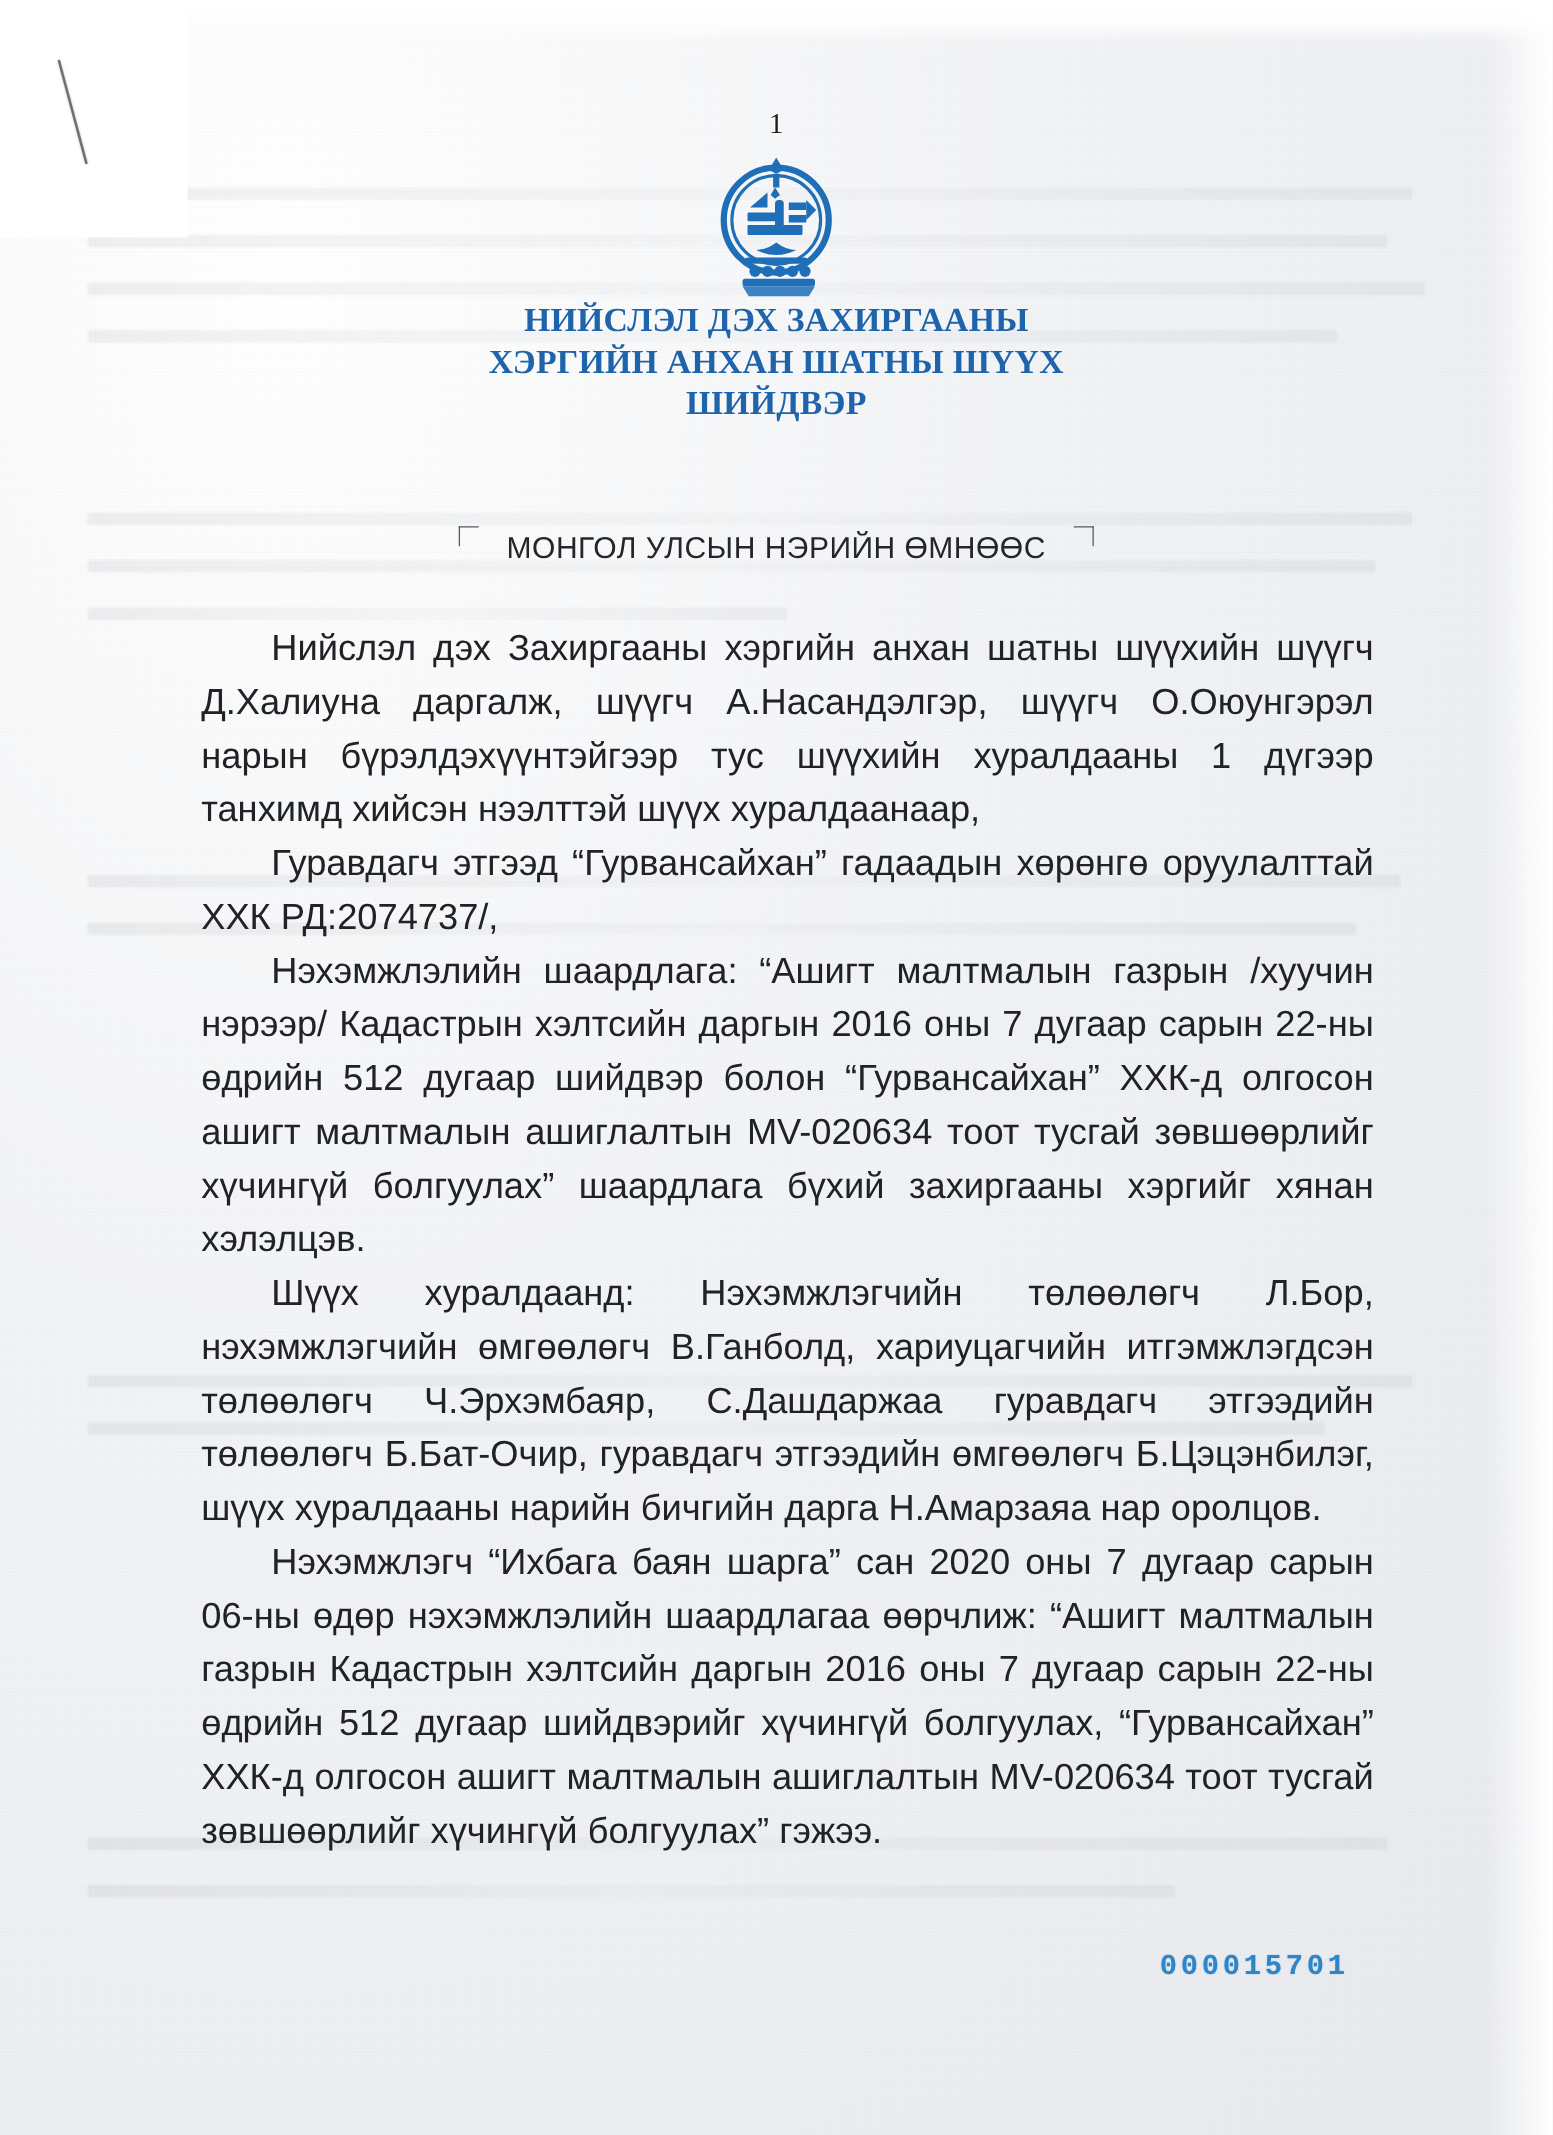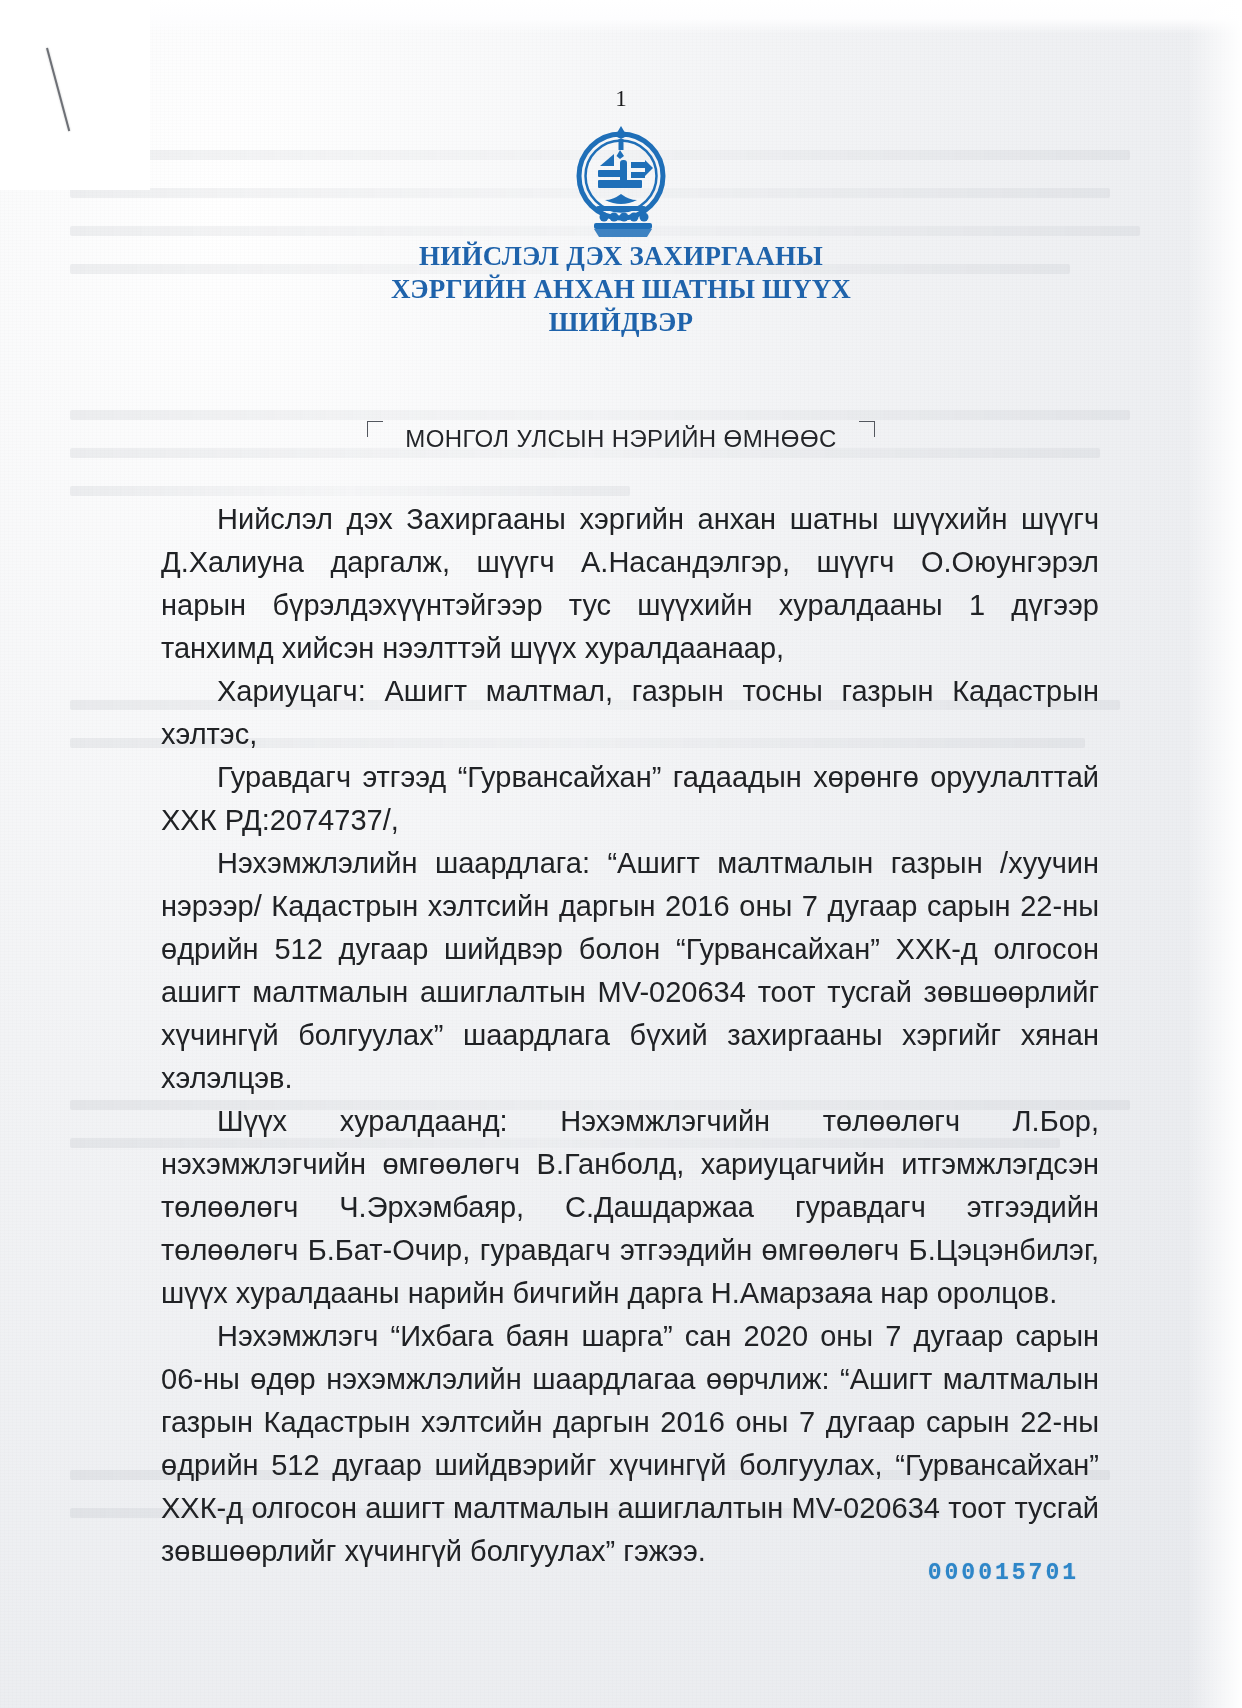--- a/index.html
+++ b/index.html
@@ -259,21 +259,20 @@
     <div class="nation-line">
       <span class="nation-inner">
         <i class="brk l"></i>
         <span>МОНГОЛ УЛСЫН НЭРИЙН ӨМНӨӨС</span>
         <i class="brk r"></i>
       </span>
     </div>
 
     <div class="body">
       <p>Нийслэл дэх Захиргааны хэргийн анхан шатны шүүхийн шүүгч Д.Халиуна даргалж, шүүгч А.Насандэлгэр, шүүгч О.Оюунгэрэл нарын бүрэлдэхүүнтэйгээр тус шүүхийн хуралдааны 1 дүгээр танхимд хийсэн нээлттэй шүүх хуралдаанаар,</p>
-      <p>Хариуцагч: Ашигт малтмал, газрын тосны газрын Кадастрын хэлтэс,</p>
       <p>Гуравдагч этгээд “Гурвансайхан” гадаадын хөрөнгө оруулалттай ХХК РД:2074737/,</p>
       <p>Нэхэмжлэлийн шаардлага: “Ашигт малтмалын газрын /хуучин нэрээр/ Кадастрын хэлтсийн даргын 2016 оны 7 дугаар сарын 22-ны өдрийн 512 дугаар шийдвэр болон “Гурвансайхан” ХХК-д олгосон ашигт малтмалын ашиглалтын MV-020634 тоот тусгай зөвшөөрлийг хүчингүй болгуулах” шаардлага бүхий захиргааны хэргийг хянан хэлэлцэв.</p>
       <p>Шүүх хуралдаанд: Нэхэмжлэгчийн төлөөлөгч Л.Бор, нэхэмжлэгчийн өмгөөлөгч В.Ганболд, хариуцагчийн итгэмжлэгдсэн төлөөлөгч Ч.Эрхэмбаяр, С.Дашдаржаа гуравдагч этгээдийн төлөөлөгч Б.Бат-Очир, гуравдагч этгээдийн өмгөөлөгч Б.Цэцэнбилэг, шүүх хуралдааны нарийн бичгийн дарга Н.Амарзаяа нар оролцов.</p>
       <p>Нэхэмжлэгч “Ихбага баян шарга” сан 2020 оны 7 дугаар сарын 06-ны өдөр нэхэмжлэлийн шаардлагаа өөрчлиж: “Ашигт малтмалын газрын Кадастрын хэлтсийн даргын 2016 оны 7 дугаар сарын 22-ны өдрийн 512 дугаар шийдвэрийг хүчингүй болгуулах, “Гурвансайхан” ХХК-д олгосон ашигт малтмалын ашиглалтын MV-020634 тоот тусгай зөвшөөрлийг хүчингүй болгуулах” гэжээ.</p>
     </div>
 
     <div class="stamp">000015701</div>
 
   </div>
 </div>

